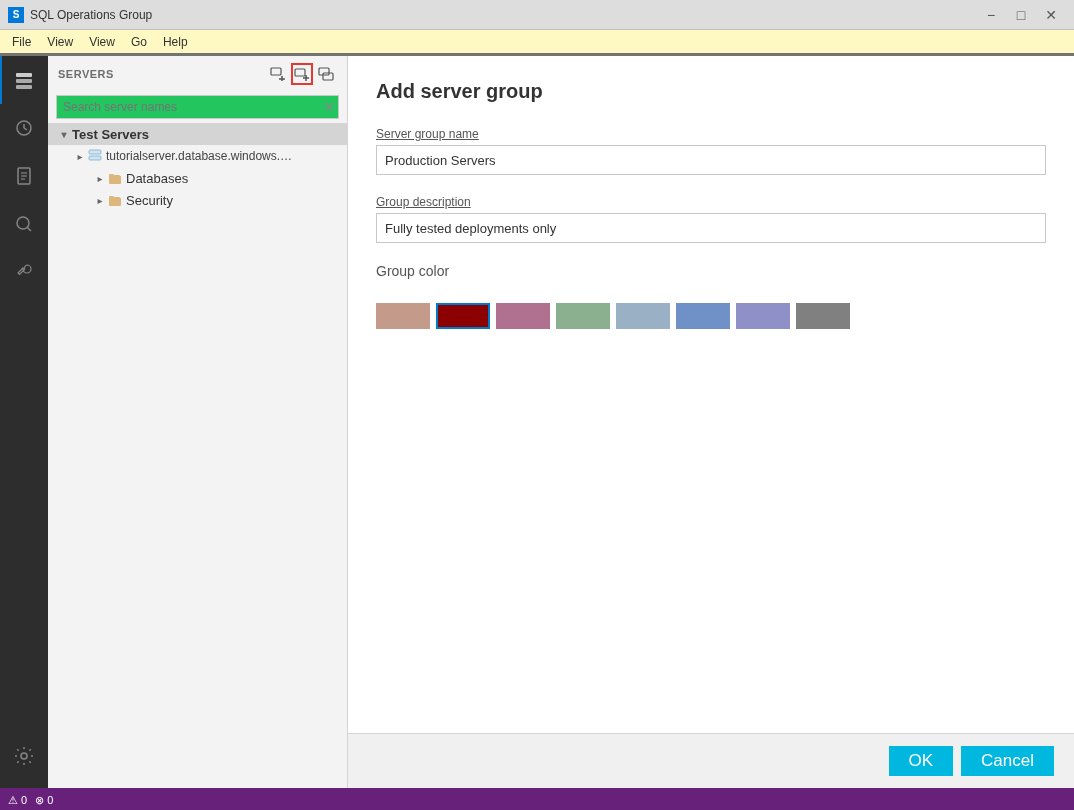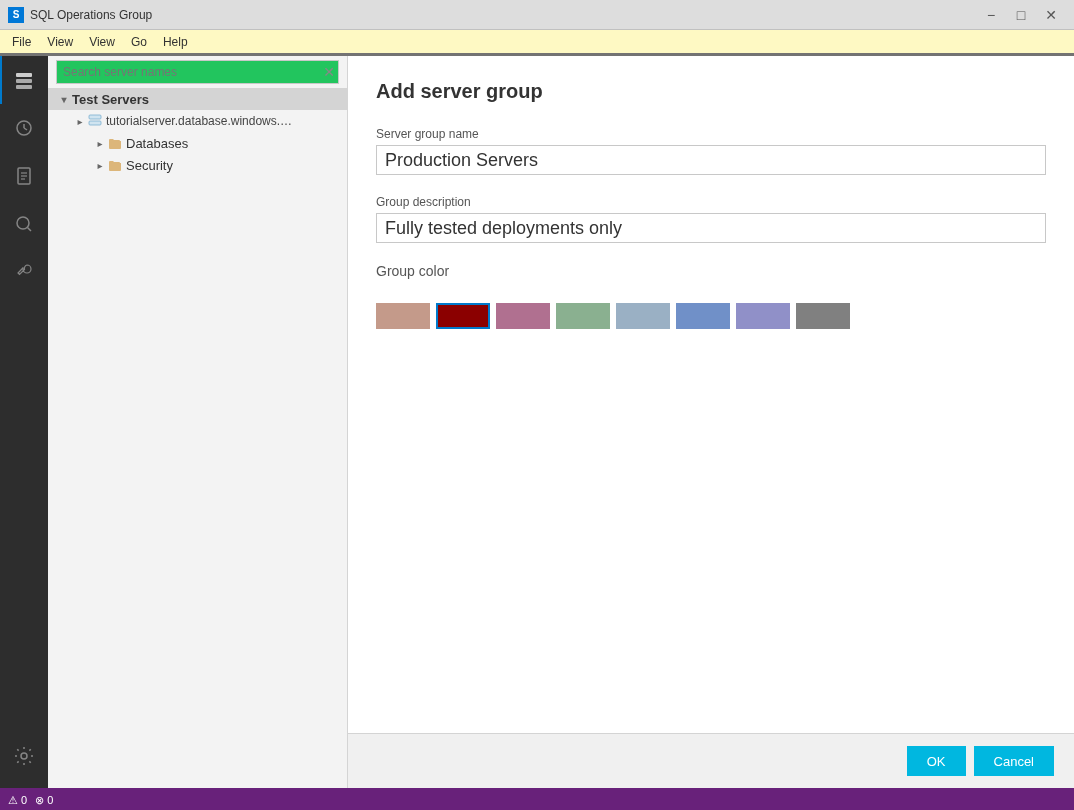--- a/index.html
+++ b/index.html
@@ -203,27 +203,28 @@
       margin-bottom: 24px;
     }
     .form-group {
       margin-bottom: 20px;
     }
     .form-label {
       font-size: 12px;
       color: #555;
       margin-bottom: 4px;
       display: block;
+      text-decoration: underline;
     }
     .form-input {
       width: 100%;
       height: 30px;
       border: 1px solid #c8c8c8;
       padding: 0 8px;
-      font-size: 18px;
+      font-size: 13px;
       outline: none;
       color: #333;
     }
 
     .color-section-label {
       font-size: 14px;
       color: #555;
       margin-bottom: 24px;
       display: block;
     }
@@ -243,21 +244,21 @@
       background: #f0f0f0;
       padding: 12px 20px;
       display: flex;
       justify-content: flex-end;
       gap: 8px;
       border-top: 1px solid #d4d4d4;
     }
     .btn {
       height: 30px;
       padding: 1px 20px;
-      font-size: 13px;
+      font-size: 17px;
       cursor: pointer;
       border: none;
     }
     .btn-primary {
       background: #00b7e0;
       color: white;
     }
     .btn-secondary {
       background: #00b7e0;
       color: white;
@@ -325,20 +326,45 @@
     <div class="activity-spacer"></div>
     <div class="activity-item activity-bottom">
       <svg width="20" height="20" viewBox="0 0 20 20">
         <circle cx="10" cy="10" r="3" stroke="#858585" stroke-width="1.5" fill="none"></circle>
         <path d="M10 1v2M10 17v2M1 10h2M17 10h2M3.22 3.22l1.42 1.42M15.36 15.36l1.42 1.42M3.22 16.78l1.42-1.42M15.36 4.64l1.42-1.42" stroke="#858585" stroke-width="1.5"></path>
       </svg>
     </div>
   </div>
 
   <div class="sidebar">
+    <div class="sidebar-header">
+      <span class="sidebar-title">SERVERS</span>
+      <div class="sidebar-actions">
+        <div class="sidebar-action-btn">
+          <svg width="16" height="16" viewBox="0 0 16 16">
+            <rect x="1" y="2" width="10" height="7" rx="1" stroke="#555" stroke-width="1.2" fill="none"></rect>
+            <line x1="12" y1="10" x2="12" y2="15" stroke="#555" stroke-width="1.5"></line>
+            <line x1="9" y1="13" x2="15" y2="13" stroke="#555" stroke-width="1.5"></line>
+          </svg>
+        </div>
+        <div class="sidebar-action-btn highlighted">
+          <svg width="16" height="16" viewBox="0 0 16 16">
+            <rect x="1" y="3" width="10" height="7" rx="1" stroke="#555" stroke-width="1.2" fill="none"></rect>
+            <line x1="12" y1="9" x2="12" y2="15" stroke="#555" stroke-width="1.5"></line>
+            <line x1="9" y1="12" x2="15" y2="12" stroke="#555" stroke-width="1.5"></line>
+          </svg>
+        </div>
+        <div class="sidebar-action-btn">
+          <svg width="16" height="16" viewBox="0 0 16 16">
+            <rect x="1" y="2" width="10" height="7" rx="1" stroke="#555" stroke-width="1.2" fill="none"></rect>
+            <rect x="5" y="7" width="10" height="7" rx="1" stroke="#555" stroke-width="1.2" fill="none"></rect>
+          </svg>
+        </div>
+      </div>
+    </div>
 
     <div class="search-box">
       <input type="text" class="search-input" placeholder="Search server names" style="">
       <span class="search-clear">✕</span>
     </div>
 
     <div class="tree-container">
 
       <div class="tree-item group-header selected">
         <span class="tree-chevron">▾</span>

